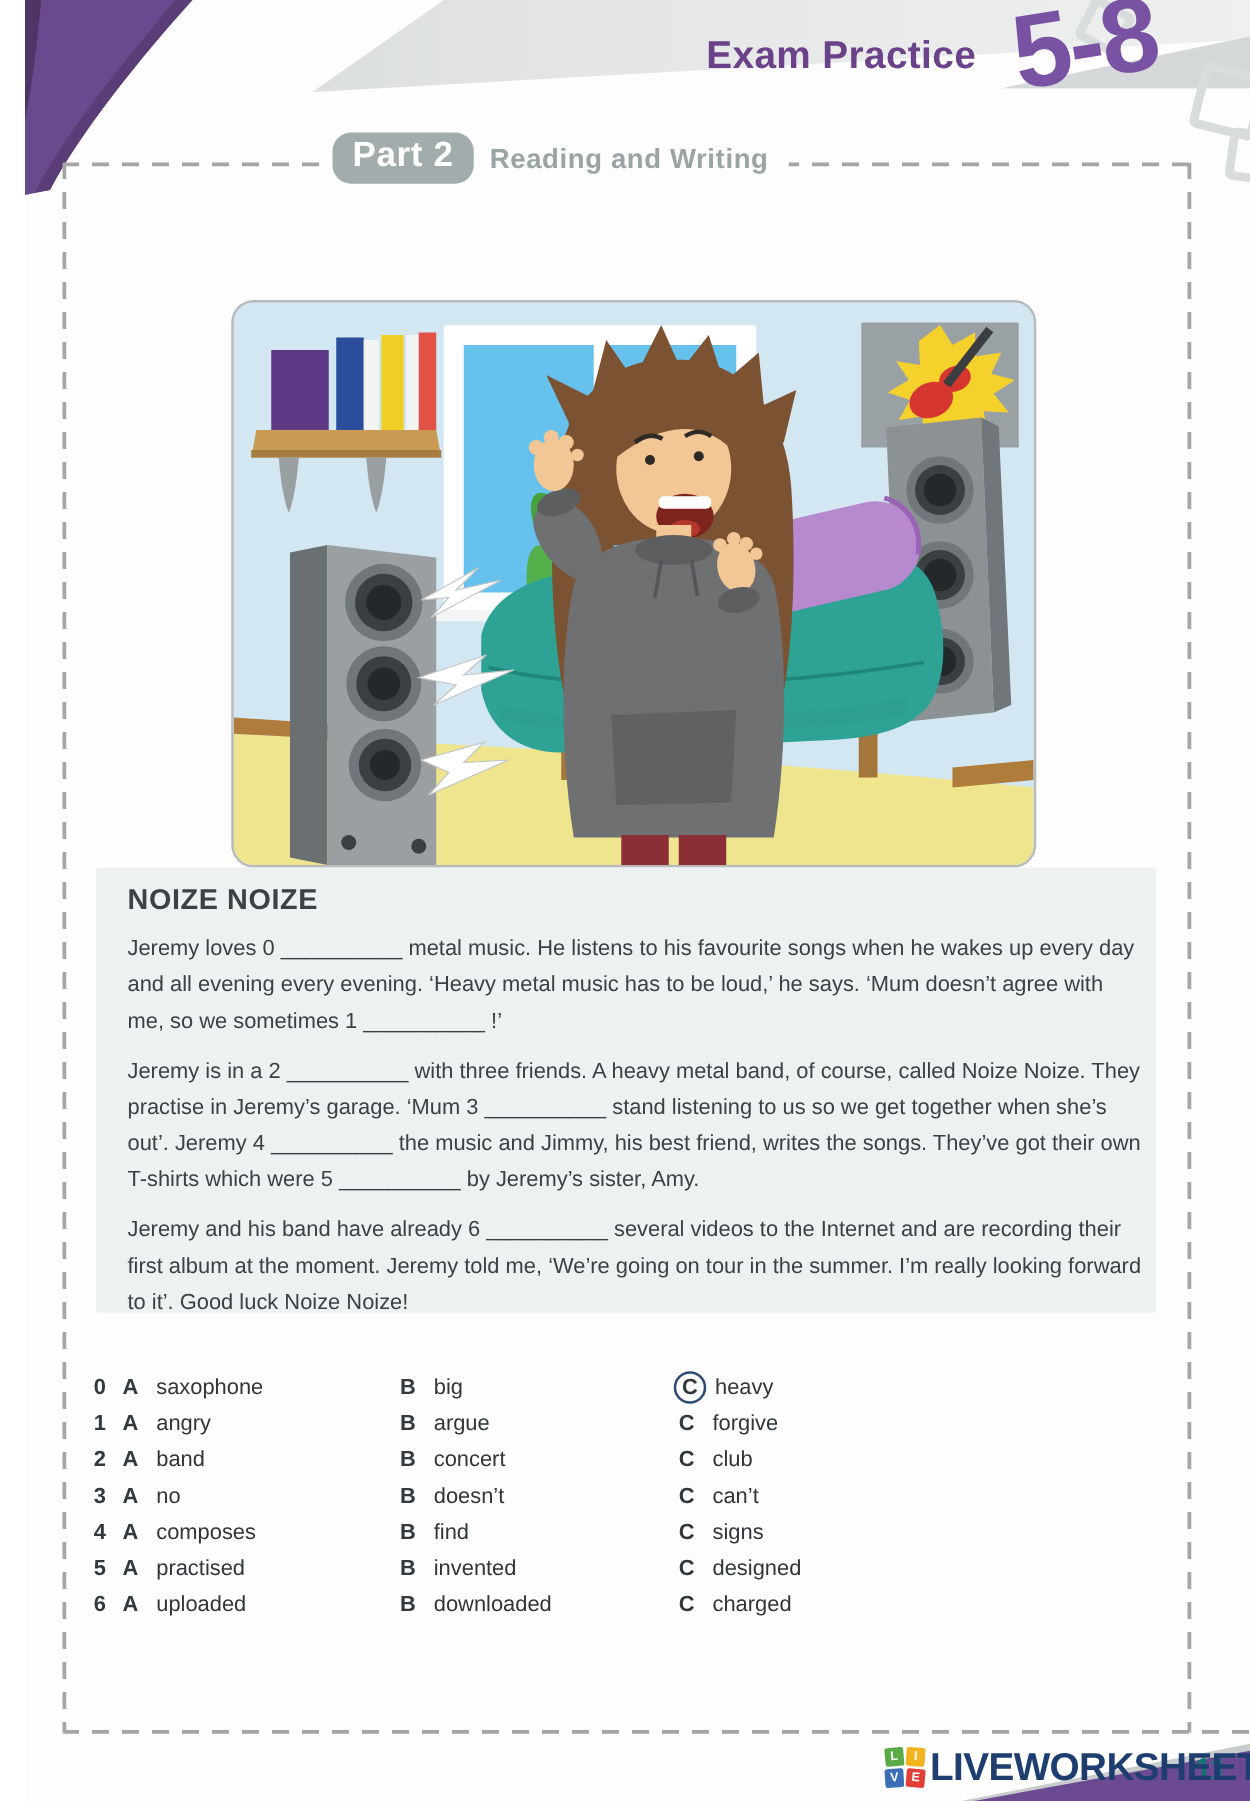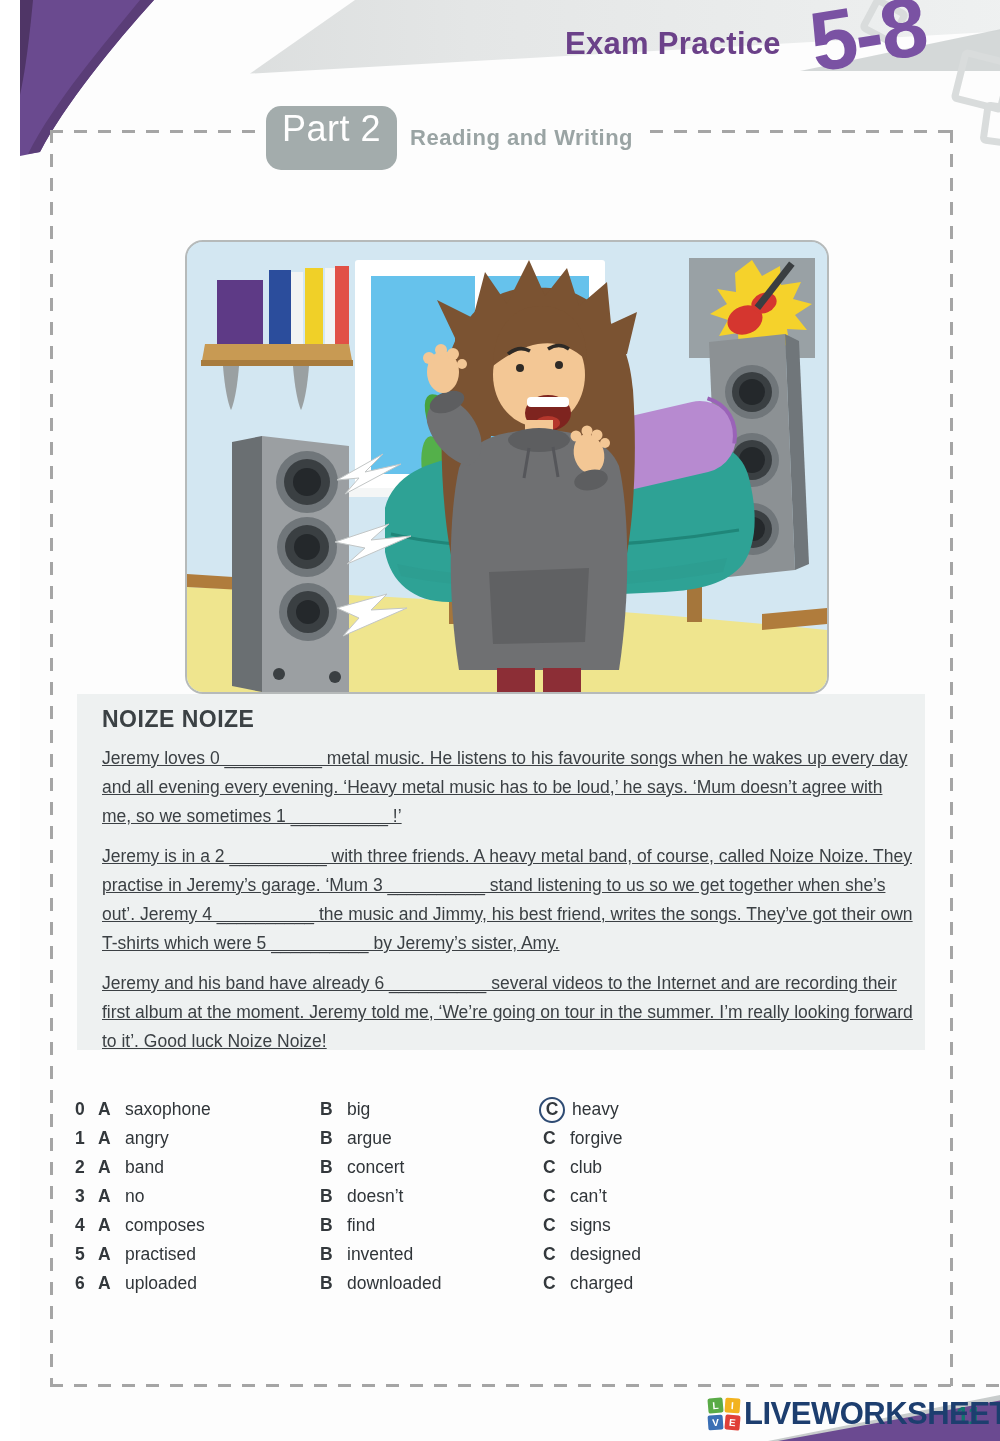--- a/index.html
+++ b/index.html
@@ -28,38 +28,38 @@
   .dash-v{position:absolute;width:3px;
           background:repeating-linear-gradient(180deg,#a5a5a5 0 13px,transparent 13px 24px);}
   .dash-top{left:30px;top:130px;width:902px;}
   .dash-bottom{left:30px;top:1384px;width:970px;}
   .dash-left{left:30px;top:130px;height:1256px;}
   .dash-right{left:930px;top:130px;height:1256px;}
 
   
   .part-title{position:absolute;left:236px;top:102px;display:flex;align-items:center;
           background:#fdfdfd;padding:4px 16px 6px 10px;}
-  .part-badge{background:#a3acac;color:#ffffff;font-size:36px;font-weight:400;
-          padding:2px 16px 20px 16px;border-radius:15px;letter-spacing:.5px;}
+  .part-badge{background:#a3acac;color:#ffffff;font-size:28px;font-weight:700;
+          padding:2px 16px 7px 16px;border-radius:15px;letter-spacing:.5px;}
   .part-text{font-size:22px;font-weight:700;color:#9aa4a4;margin-left:13px;letter-spacing:.5px;}
 
   .instruction{position:absolute;left:62px;top:182px;width:840px;
           font-size:17.5px;font-weight:700;color:#2e3437;}
 
   
   .illustration{position:absolute;left:165px;top:240px;width:640px;height:450px;
           border:2px solid #b6baba;border-radius:18px;overflow:hidden;background:#d3e7f2;}
 
   
   .article-panel{position:absolute;left:57px;top:694px;width:848px;height:356px;
           background:#eef1f1;}
   .article-title{position:absolute;left:82px;top:706px;font-size:23px;font-weight:700;
           color:#3b4144;letter-spacing:.5px;}
   .article-body{position:absolute;left:82px;top:744px;width:812px;font-size:17.5px;
-          line-height:29px;color:#3b4044;text-decoration:underline;}
+          line-height:29px;color:#3b4044;}
   .article-body p{margin:0 0 11px 0;}
 
   
   .options{position:absolute;left:55px;top:1095px;font-size:17.5px;color:#303539;}
   .opt-row{display:flex;align-items:center;height:29px;}
   .opt-num{width:23px;font-weight:700;color:#33383c;}
   .opt-letter{width:27px;font-weight:700;color:#33383c;}
   .opt-text-a{width:195px;}
   .opt-text-b{width:196px;}
   .opt-text-c{width:150px;}

